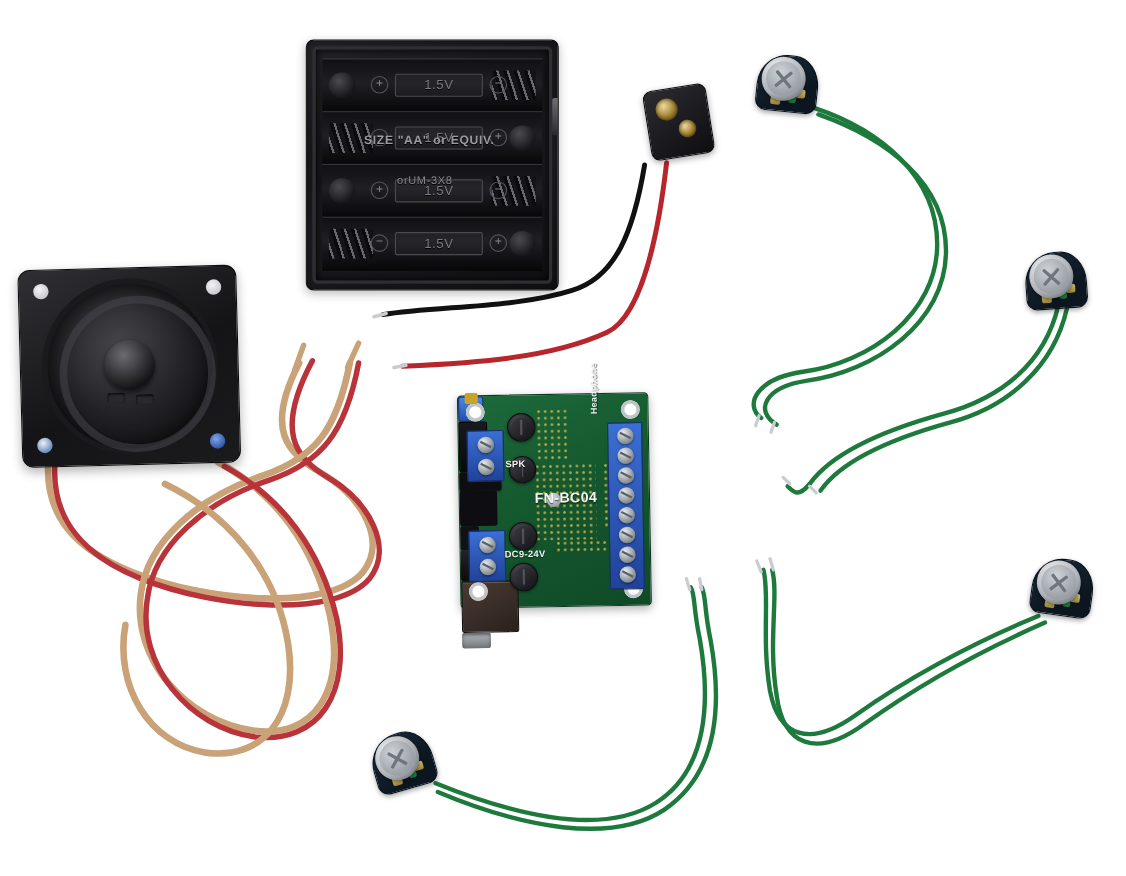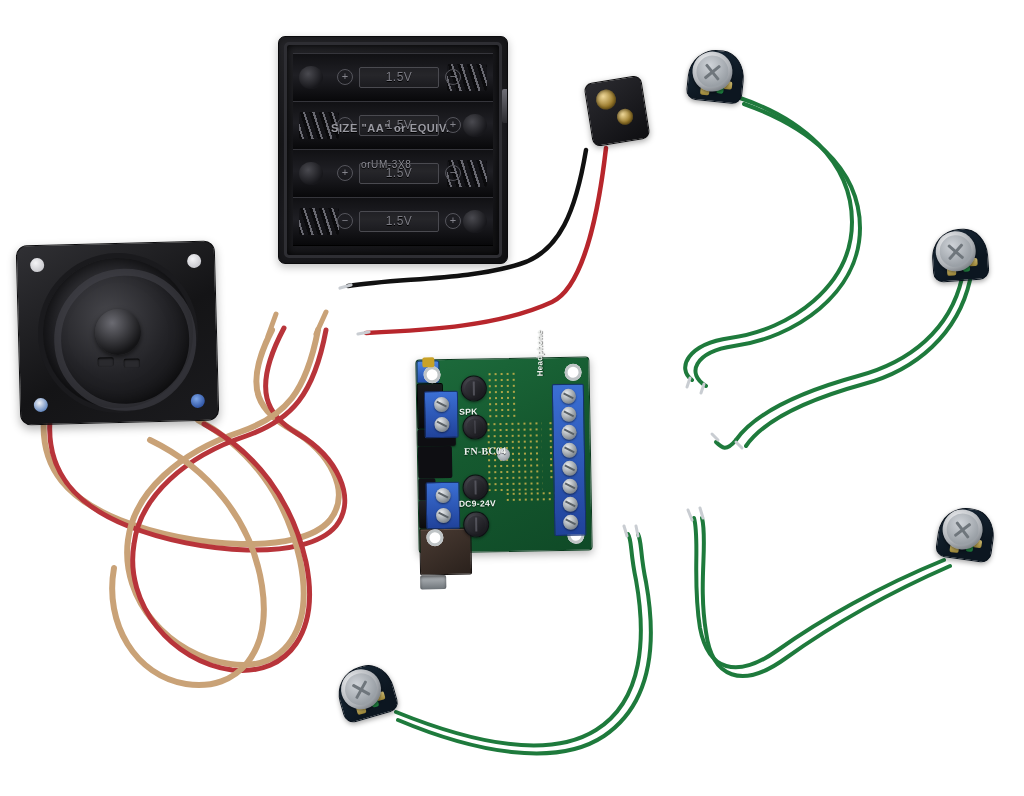--- a/index.html
+++ b/index.html
@@ -78,23 +78,23 @@
   .term .screw::after{content:"";position:absolute;left:2px;top:6px;width:11px;height:2px;
      background:#5a6166;transform:rotate(28deg);}
   #term-spk{left:7px;top:31px;width:32px;height:45px}
   #term-spk .screw.s1{top:5px}#term-spk .screw.s2{top:25px}
   #term-dc{left:7px;top:122px;width:32px;height:45px}
   #term-dc .screw.s1{top:5px}#term-dc .screw.s2{top:25px}
   #term-io{right:5px;top:26px;width:30px;height:150px}
   #term-io .screw{left:50%;}
   .lbl{position:absolute;color:#f2f5f2;font-size:8.5px;font-weight:bold;letter-spacing:.3px;
      text-shadow:0 1px 1px rgba(0,0,0,.6);white-space:nowrap;}
-  #lbl-spk{left:42px;top:47px}
+  #lbl-spk{left:42px;top:57px}
   #lbl-dc{left:40px;top:139px}
-  #lbl-bc04{left:46px;top:86px;font-size:10px;font-family:Liberation Serif, serif;}
+  #lbl-bc04{left:68px;top:86px;font-size:13px;}
   #lbl-hp{left:119px;top:18px;transform:rotate(-90deg);transform-origin:left top;font-size:8px;}
   .cap{position:absolute;border-radius:50%;
      background:radial-gradient(circle at 35% 28%,#4b4b52,#1b1b20 70%);
      box-shadow:0 1px 3px rgba(0,0,0,.45);border:1px solid #0e0e12;}
   .cap .top{position:absolute;inset:3px;border-radius:50%;
      background:linear-gradient(135deg,#3a3a41,#17171b);}
   .cap .top::after{content:"";position:absolute;left:50%;top:2px;width:1.5px;height:78%;
      margin-left:-1px;background:#6d6d76;opacity:.6;}
   #cap1{left:44px;top:16px;width:24px;height:24px}
   #cap2{left:45px;top:55px;width:23px;height:23px}

